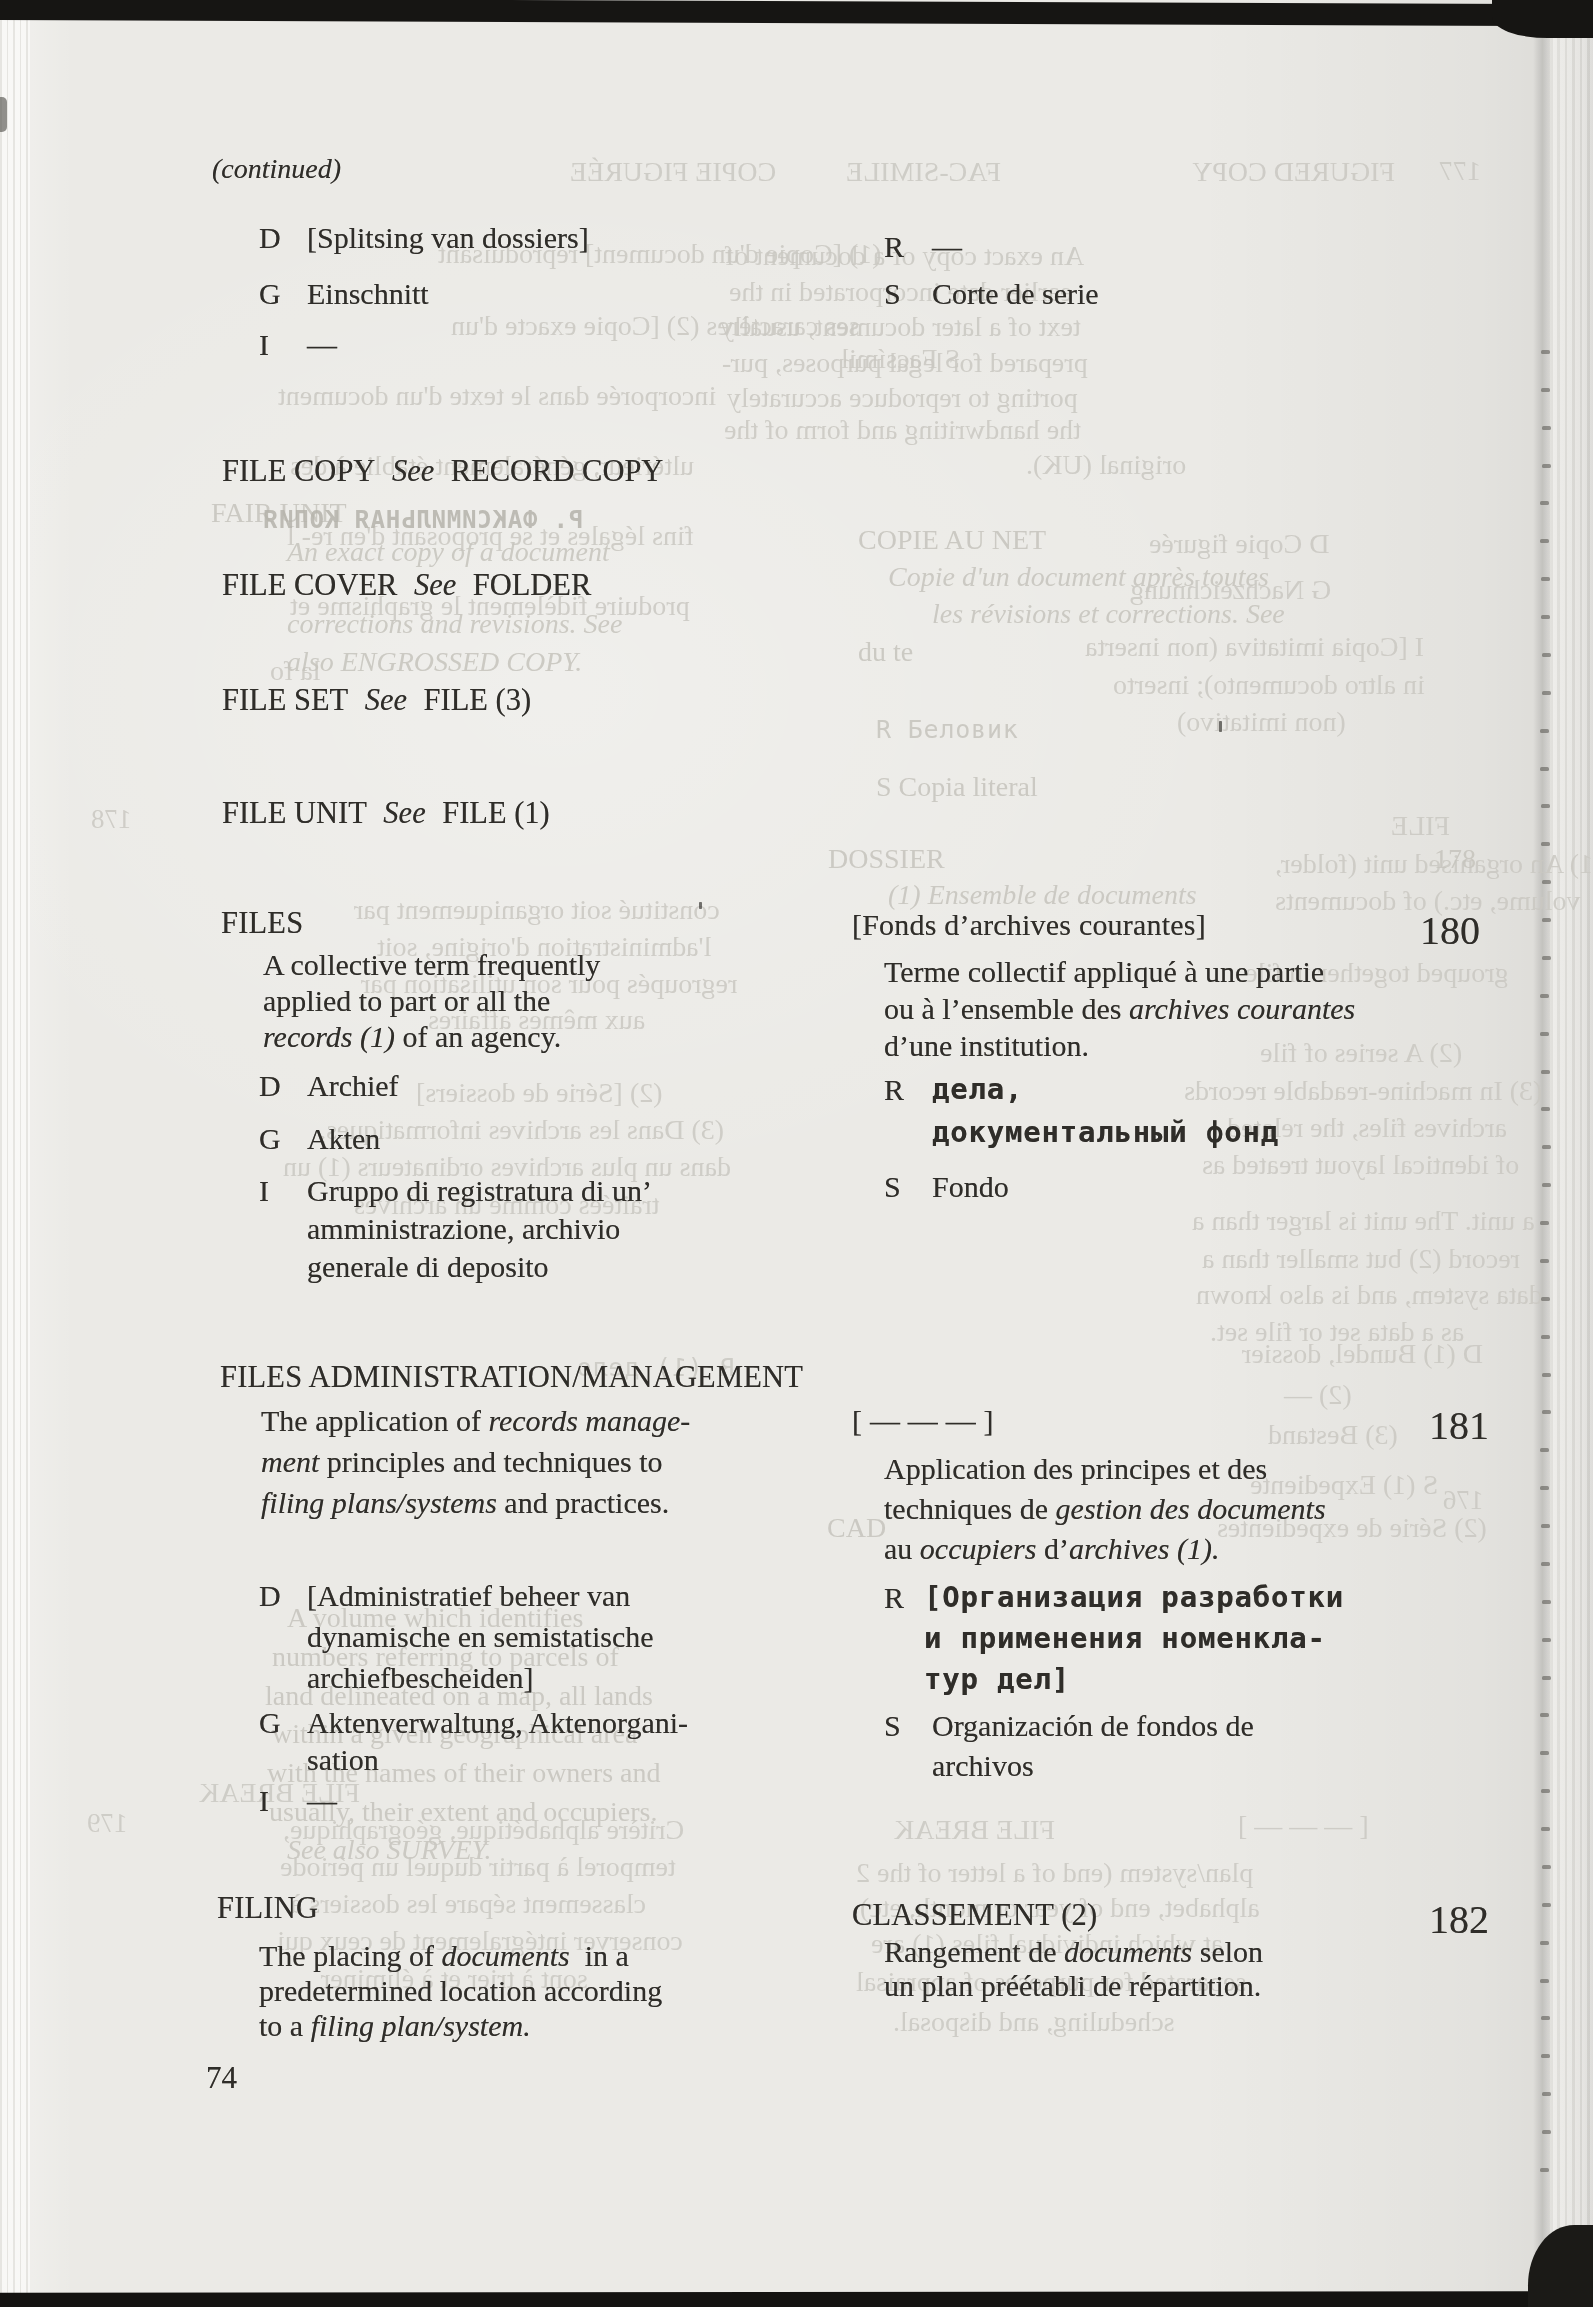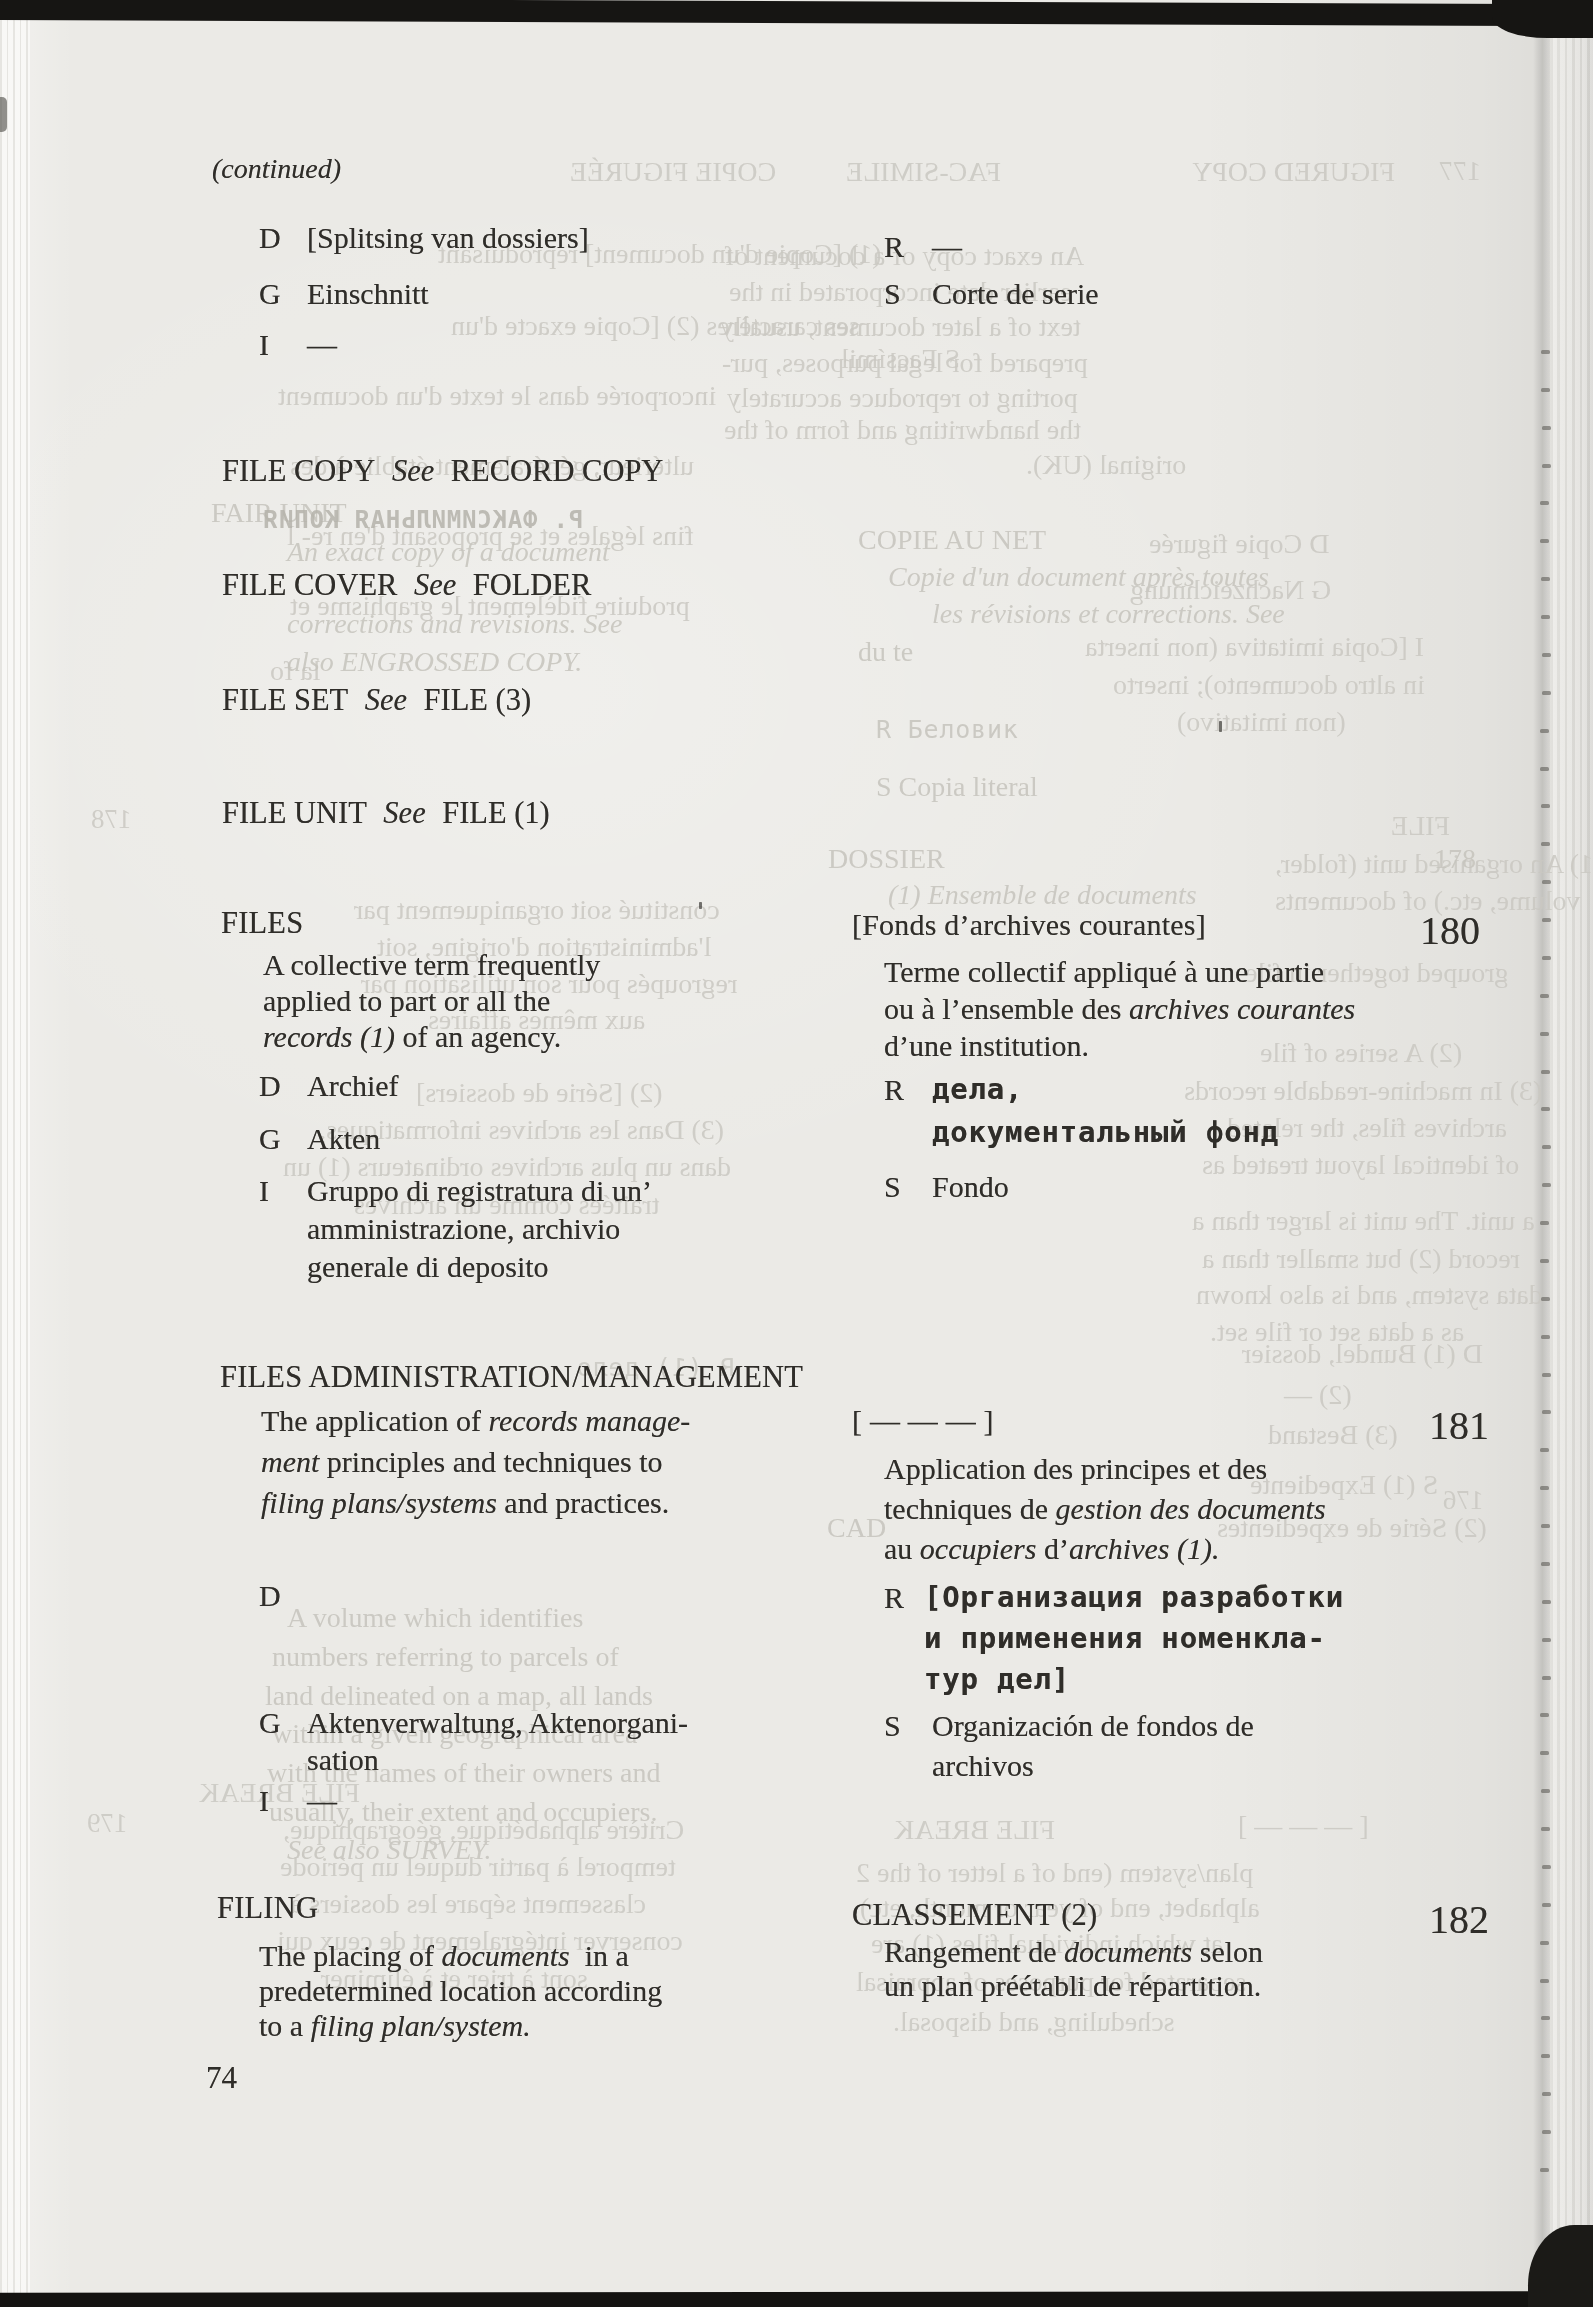--- a/index.html
+++ b/index.html
@@ -269,20 +269,25 @@
 
     <section>
       <h2 class="abs hw" style="left:220px; top:1360px; margin:0; font-weight:normal;">FILES ADMINISTRATION/MANAGEMENT</h2>
       <div class="abs defblock" style="left:261px; top:1400px; line-height:41px;">
         <div class="ln">The application of <i>records manage-</i></div>
         <div class="ln"><i>ment</i> principles and techniques to</div>
         <div class="ln"><i>filing plans/systems</i> and practices.</div>
       </div>
       <div class="abs li" style="left:259px; top:1575px; line-height:41px;">
         <span class="lt">D</span>
+        <span class="lx">
+          <span class="ln" style="display:block">[Administratief beheer van</span>
+          <span class="ln" style="display:block">dynamische en semistatische</span>
+          <span class="ln" style="display:block">archiefbescheiden]</span>
+        </span>
       </div>
       <div class="abs li" style="left:259px; top:1704px; line-height:37px;">
         <span class="lt">G</span>
         <span class="lx">
           <span class="ln" style="display:block">Aktenverwaltung, Aktenorgani-</span>
           <span class="ln" style="display:block">sation</span>
         </span>
       </div>
       <div class="abs li" style="left:259px; top:1784px;">
         <span class="lt">I</span>

